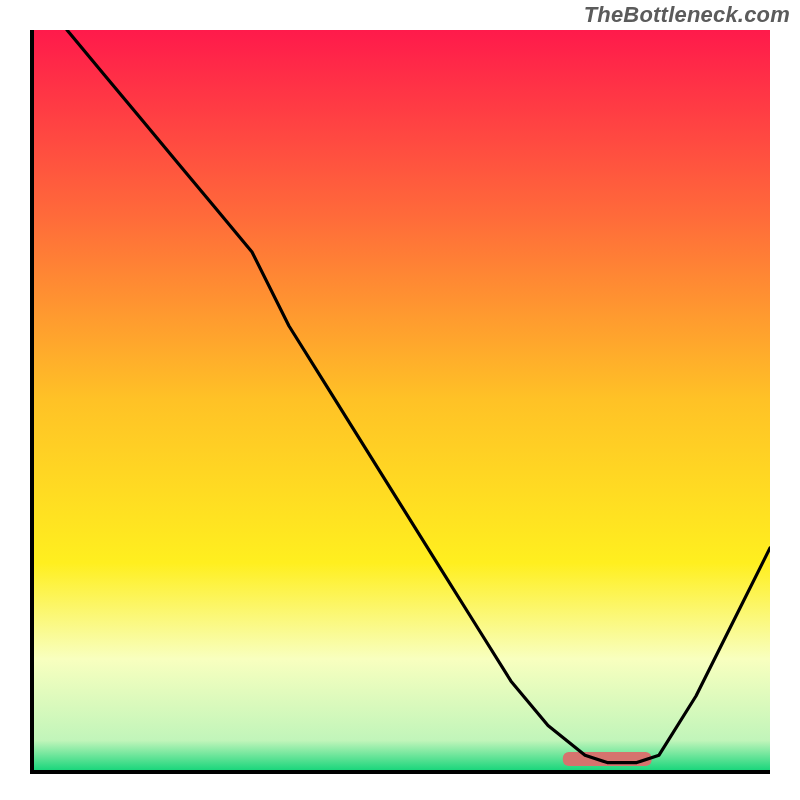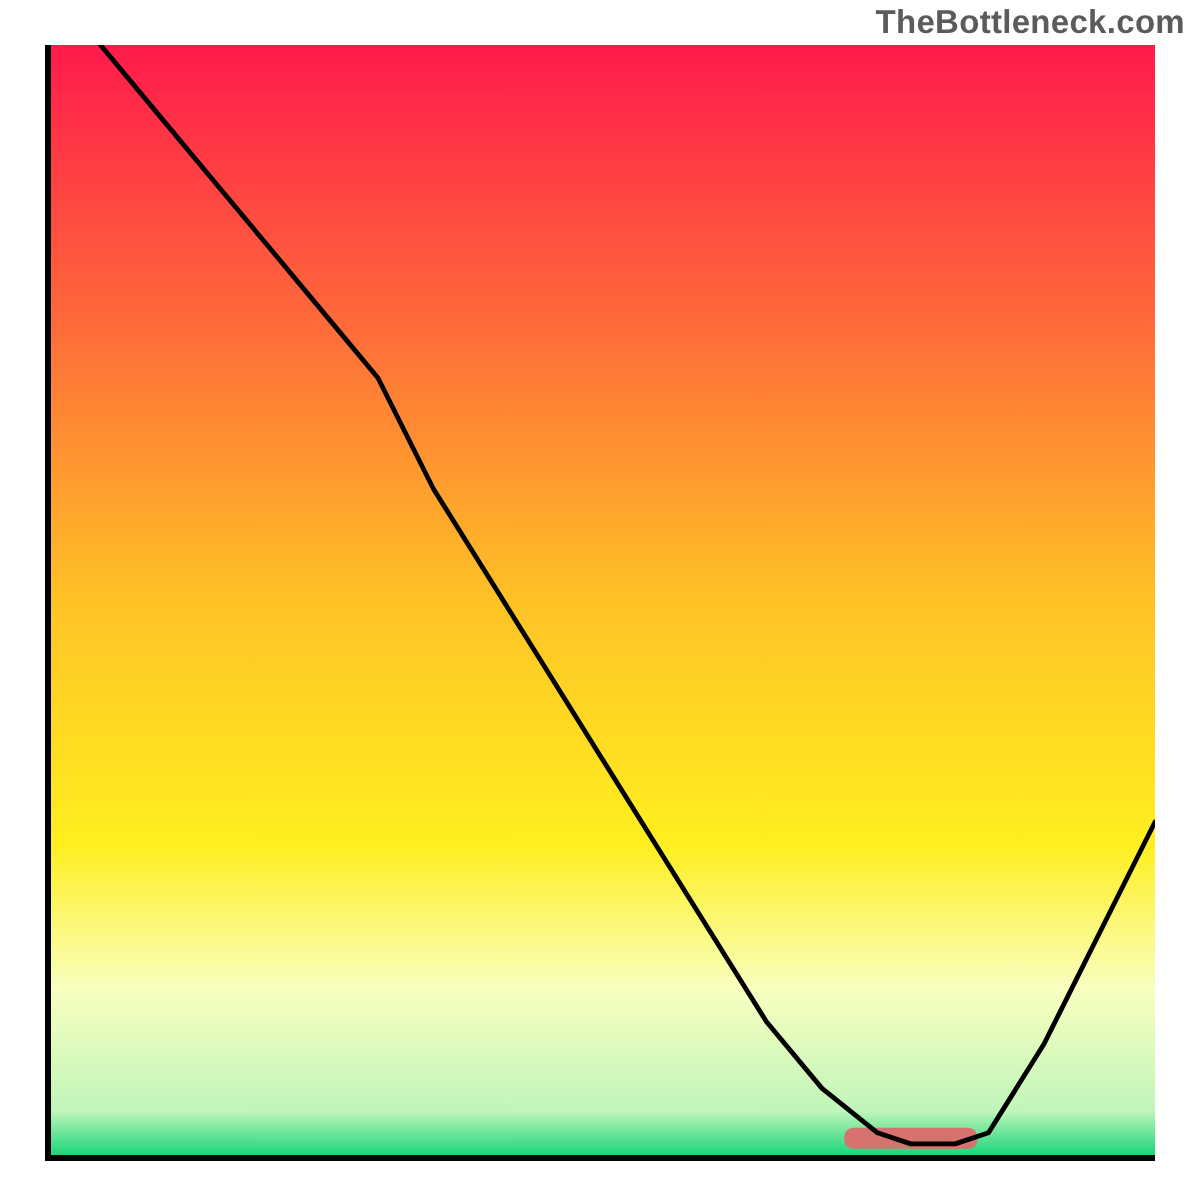--- a/index.html
+++ b/index.html
@@ -1,17 +1,17 @@
 <!DOCTYPE html>
 <html><head>
 <meta charset="utf-8">
 <style>
   * { margin: 0; padding: 0; box-sizing: border-box; }
   body { width: 800px; height: 800px; background: #fff; overflow: hidden; font-family: Arial, sans-serif; }
-  .container { position: relative; width: 800px; height: 789px; }
+  .container { position: relative; width: 800px; height: 789px; font-style: italic; }
   .watermark { position: absolute; top: 2px; right: 10px; font-size: 22px; font-weight: bold; color: #5b5b5b; letter-spacing: 0.2px; }
   .plot-area { position: absolute; left: 30px; top: 30px; width: 740px; height: 740px; }
   .gradient-bg { position: absolute; inset: 0; }
   .curve-layer { position: absolute; inset: 0; }
   .axis-left { position: absolute; left: 30px; top: 30px; width: 0; height: 740px; border-left: 4px solid #000; }
   .axis-bottom { position: absolute; left: 30px; top: 770px; width: 740px; height: 0; border-top: 4px solid #000; }
 </style>
 </head>
 <body>
 

